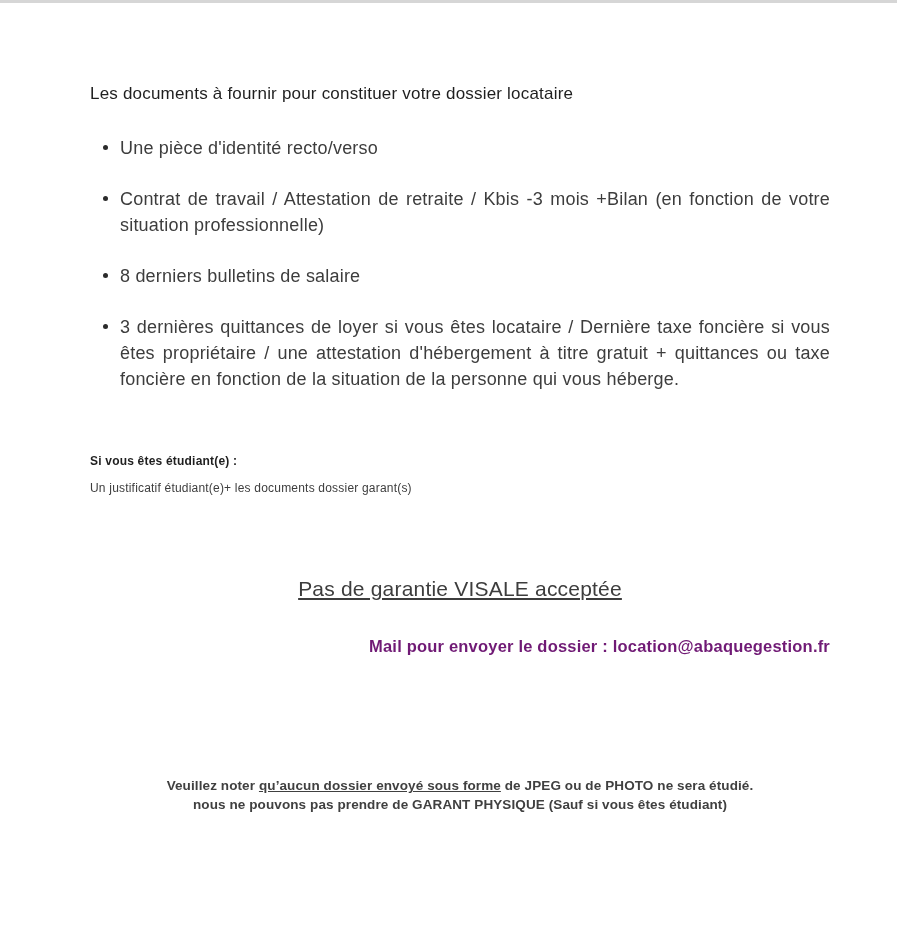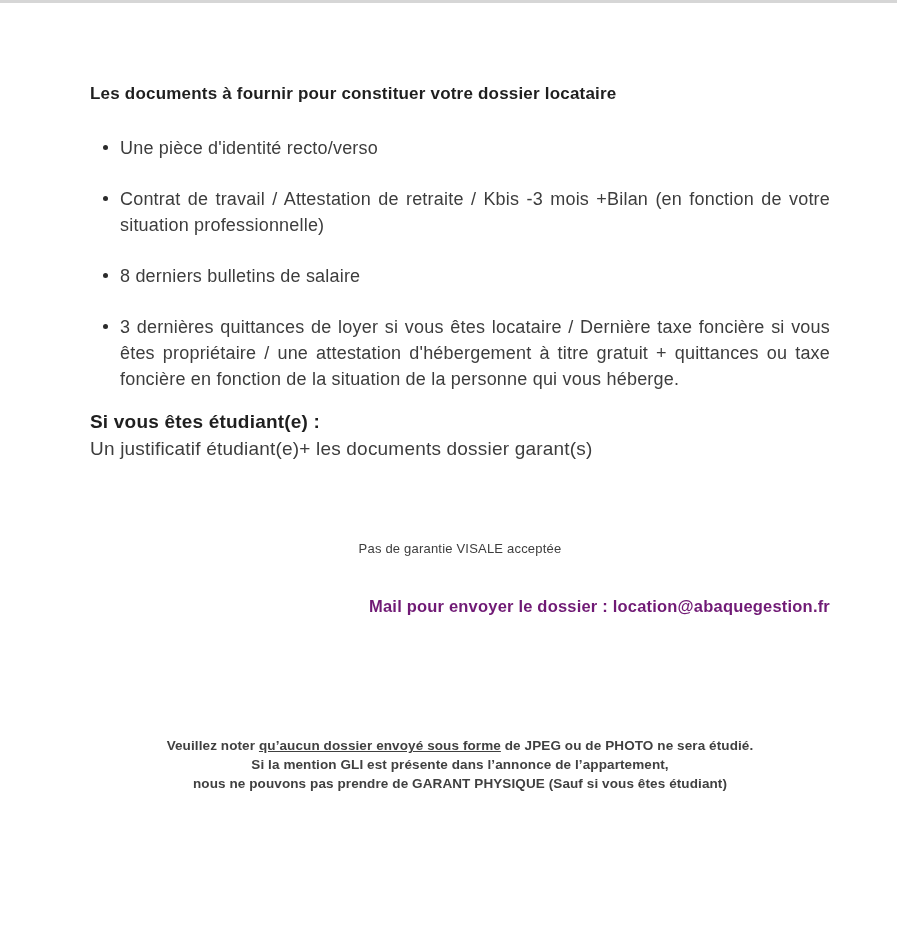--- a/index.html
+++ b/index.html
@@ -25,21 +25,21 @@
     height: 3px;
     background: #d6d6d6;
   }
   .content {
     box-sizing: border-box;
     padding: 83px 67px 0 90px; 
   }
   .doc-title {
     font-size: 17px;
     line-height: 22px;
-    font-weight: 700;
+    font-weight: 400;
     color: #1f1f1f;
     letter-spacing: 0.2px;
     margin: 0 0 30px 0;
   }
   .bullet-list {
     margin: 0;
     padding: 0;
   }
   .bullet {
     position: relative;
@@ -54,36 +54,37 @@
   .bullet .dot {
     position: absolute;
     left: 13px;
     top: 10px;
     width: 5px;
     height: 5px;
     border-radius: 50%;
     background: #2b2b2b;
   }
   .student-block {
-    margin-top: 16px;
-    font-size: 19px;
+    margin-top: 56px;
+    font-size: 12px;
     line-height: 27px;
     letter-spacing: 0.2px;
   }
   .student-heading {
     font-weight: 700;
     color: #1f1f1f;
   }
   .visale-note {
     margin-top: 74px;
     text-align: center;
-    font-size: 13px;
+    font-size: 21px;
     line-height: 26px;
     letter-spacing: 0.2px;
     color: #3d3d3d;
+    text-decoration: underline;
   }
   .mail-line {
     margin-top: 31px;
     text-align: right;
     font-size: 16.5px;
     line-height: 26px;
     letter-spacing: 0.2px;
     font-weight: 700;
     color: #701a75;
   }
@@ -133,18 +134,17 @@
     </div>
 
     <div class="visale-note">Pas de garantie VISALE acceptée</div>
 
     <div class="mail-line">
       <span>Mail pour envoyer le dossier : location@abaquegestion.fr</span>
     </div>
 
     <div class="footer-note">
       <div><span>Veuillez noter </span><span class="u">qu’aucun dossier envoyé sous forme</span><span> de JPEG ou de PHOTO ne sera étudié.</span></div>
-      <div>Si la mention GLI est présente dans l’annonce de l’appartement,</div>
       <div>nous ne pouvons pas prendre de GARANT PHYSIQUE (Sauf si vous êtes étudiant)</div>
     </div>
 
   </div>
 </div>
 
 </body></html>

